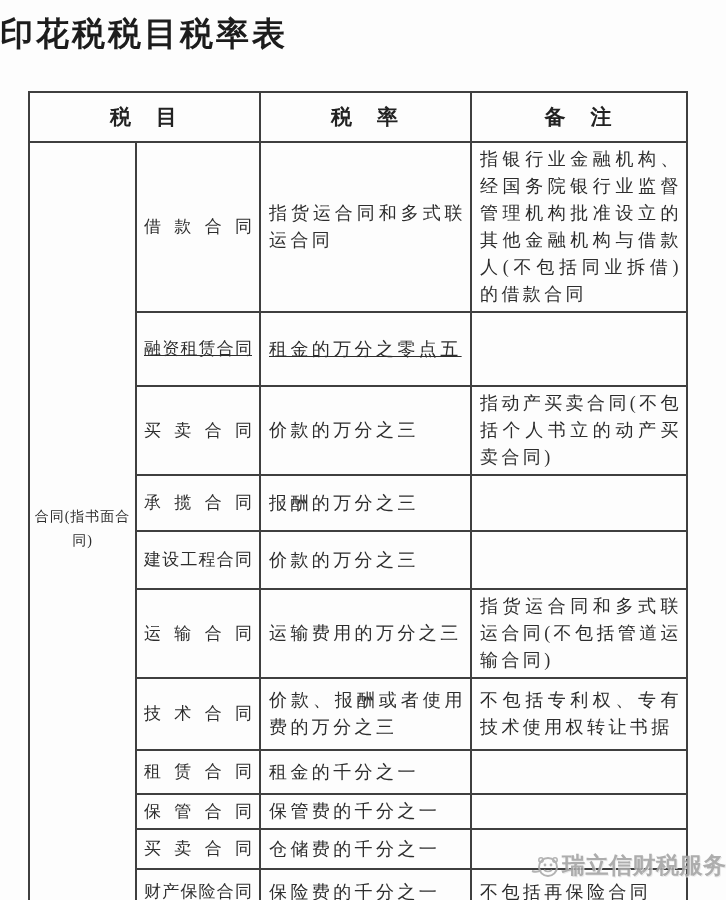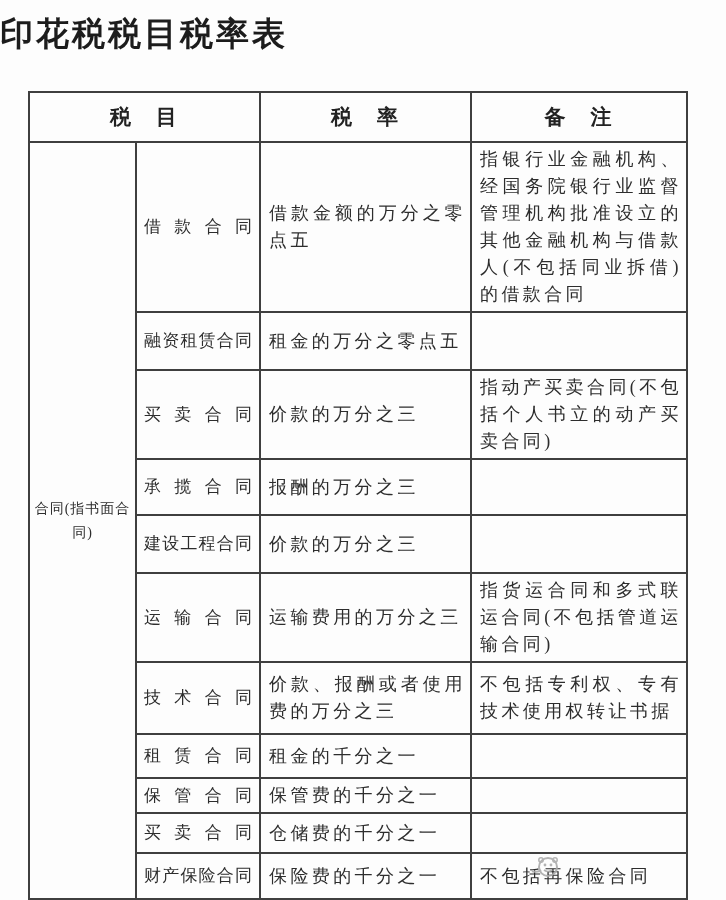--- a/index.html
+++ b/index.html
@@ -38,21 +38,21 @@
   }
   .tax-table th {
     font-size: 21px;
     font-weight: bold;
     text-align: center;
     letter-spacing: 2px;
     color: #222222;
   }
   tr.hdr  { height: 50px; }
   tr.r0   { height: 163px; }
-  tr.r1   { height: 58px; }
+  tr.r1   { height: 74px; text-decoration: underline; }
   tr.r2   { height: 82px; }
   tr.r3   { height: 56px; }
   tr.r4   { height: 58px; }
   tr.r5   { height: 88px; }
   tr.r6   { height: 72px; }
   tr.r7   { height: 44px; border-radius: 16px; }
   tr.r8   { height: 33px; }
   tr.r9   { height: 40px; }
   tr.r10  { height: 46px; margin-top: 18px; }
   td.cat-cell {
@@ -115,21 +115,21 @@
     <tr class="hdr">
       <th colspan="2">税　目</th>
       <th>税　率</th>
       <th>备　注</th>
     </tr>
   </thead>
   <tbody>
     <tr class="r0">
       <td rowspan="11" class="cat-cell">合同(指书面合同)</td>
       <td class="item-cell">借款合同</td>
-      <td class="rate-cell">借款金额的万分之零点五</td>
+      <td class="rate-cell">指货运合同和多式联运合同</td>
       <td class="note-cell">指银行业金融机构、经国务院银行业监督管理机构批准设立的其他金融机构与借款人(不包括同业拆借)的借款合同</td>
     </tr>
     <tr class="r1">
       <td class="item-cell">融资租赁合同</td>
       <td class="rate-cell">租金的万分之零点五</td>
       <td class="note-cell"></td>
     </tr>
     <tr class="r2">
       <td class="item-cell">买卖合同</td>
       <td class="rate-cell">价款的万分之三</td>
@@ -183,13 +183,14 @@
     <svg width="30" height="32" viewBox="0 0 30 32">
       <path d="M1 22 Q6 24 10 21" fill="none" stroke="#ababab" stroke-width="2"></path>
       <circle cx="17" cy="18" r="9" fill="none" stroke="#ababab" stroke-width="2"></circle>
       <circle cx="14" cy="16" r="1.4" fill="#ababab"></circle>
       <circle cx="20" cy="16" r="1.4" fill="#ababab"></circle>
       <path d="M13 21 Q17 24 21 21" fill="none" stroke="#ababab" stroke-width="1.6"></path>
       <circle cx="10" cy="11" r="2.2" fill="none" stroke="#ababab" stroke-width="1.5"></circle>
       <circle cx="24" cy="11" r="2.2" fill="none" stroke="#ababab" stroke-width="1.5"></circle>
     </svg>
   </span>
+  <span class="wm-text">瑞立信财税服务</span>
 </div>
 
 </body></html>

